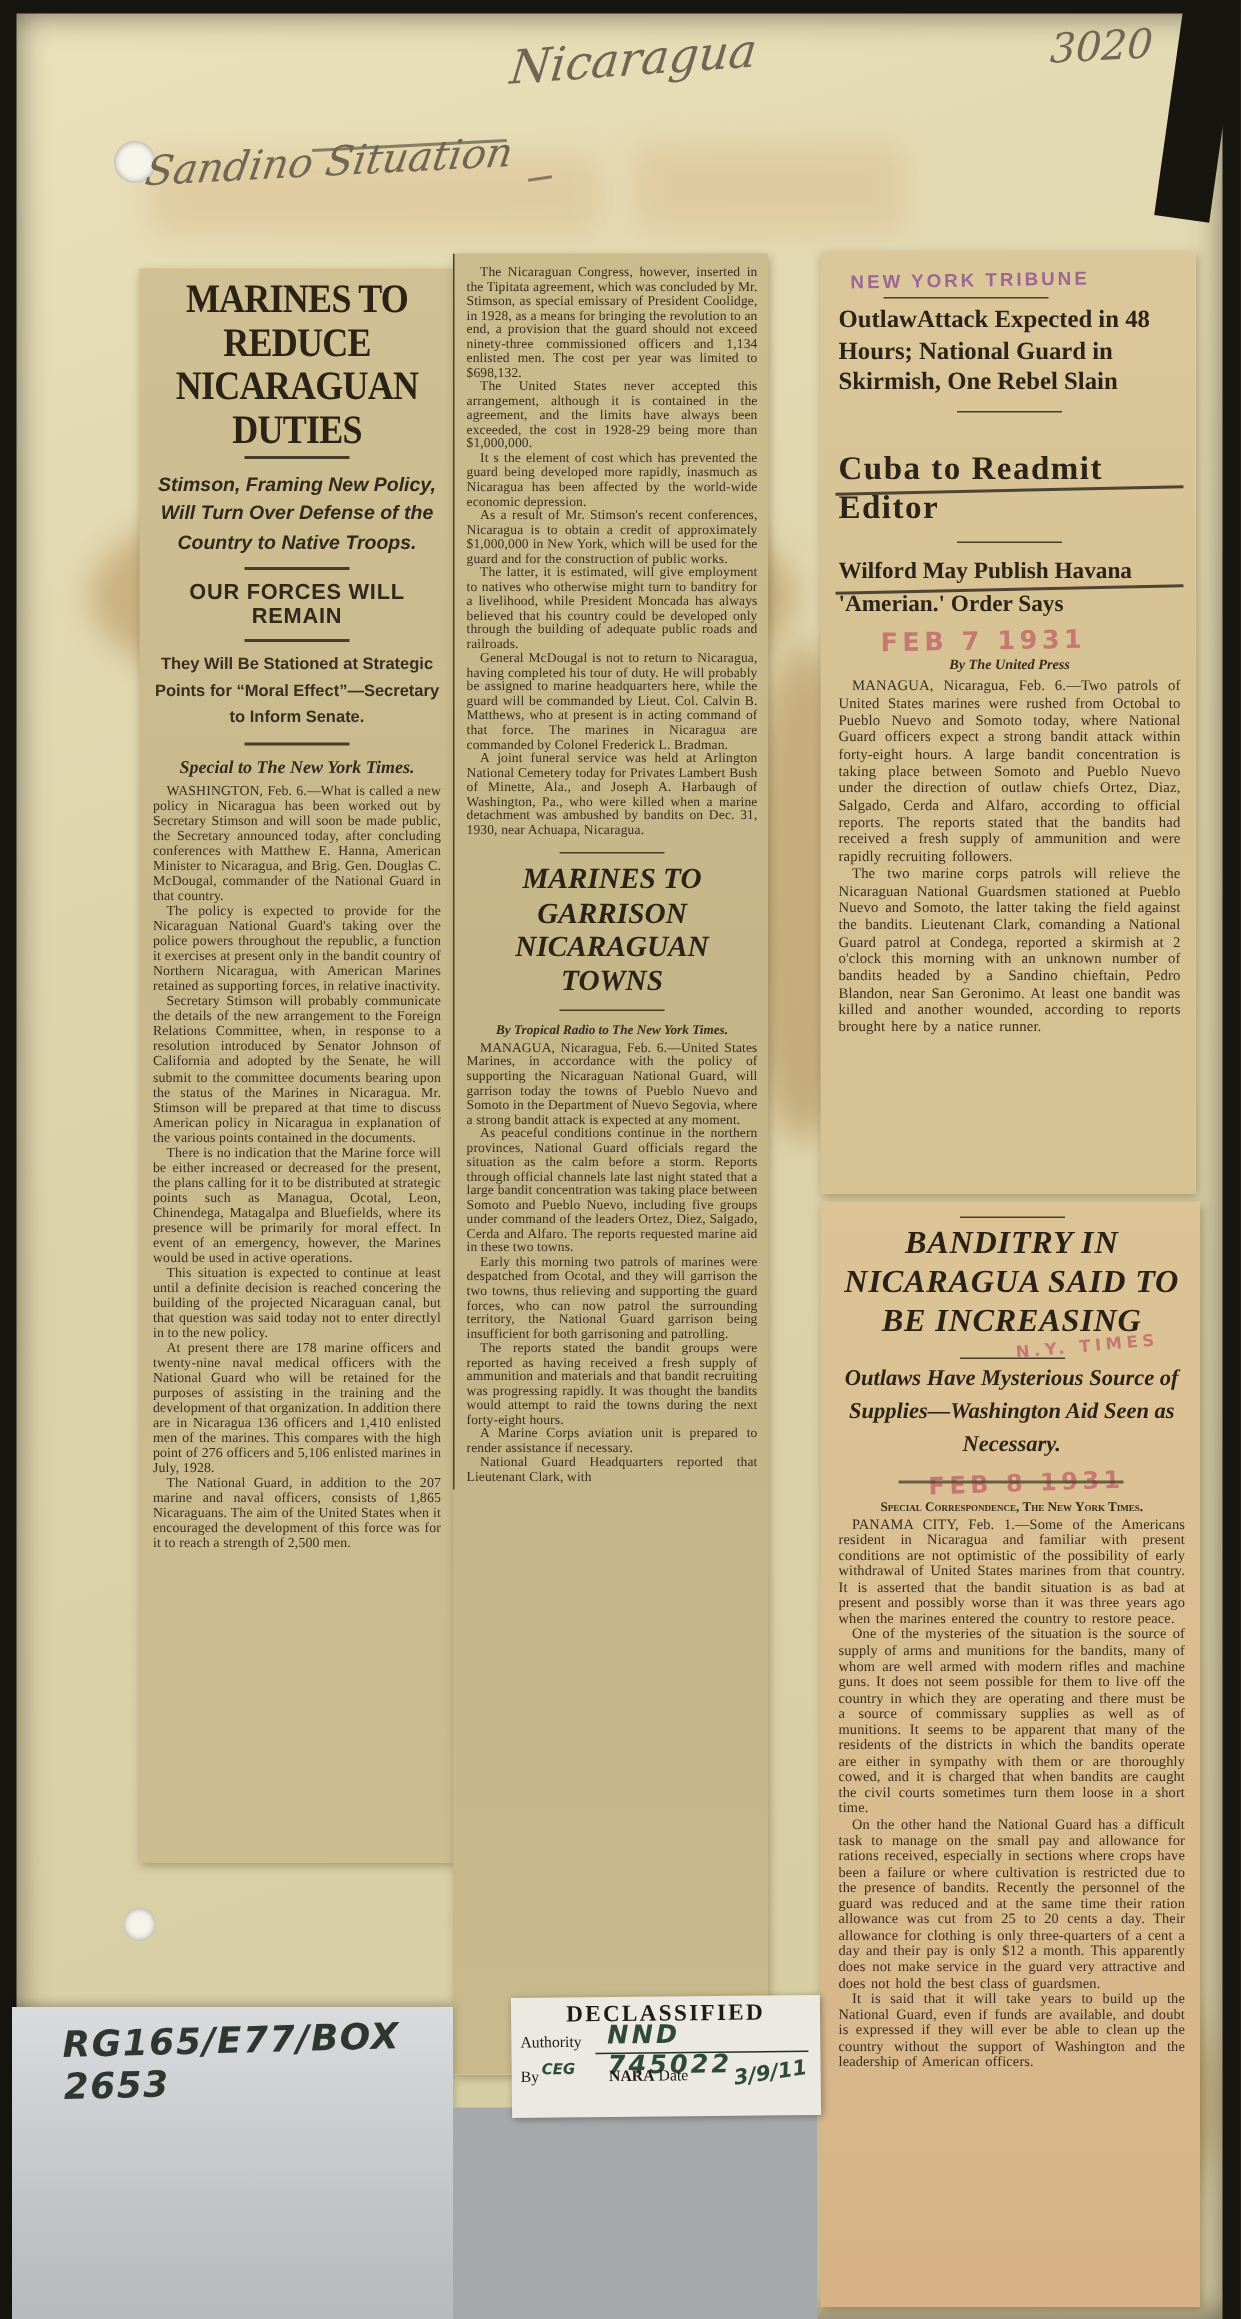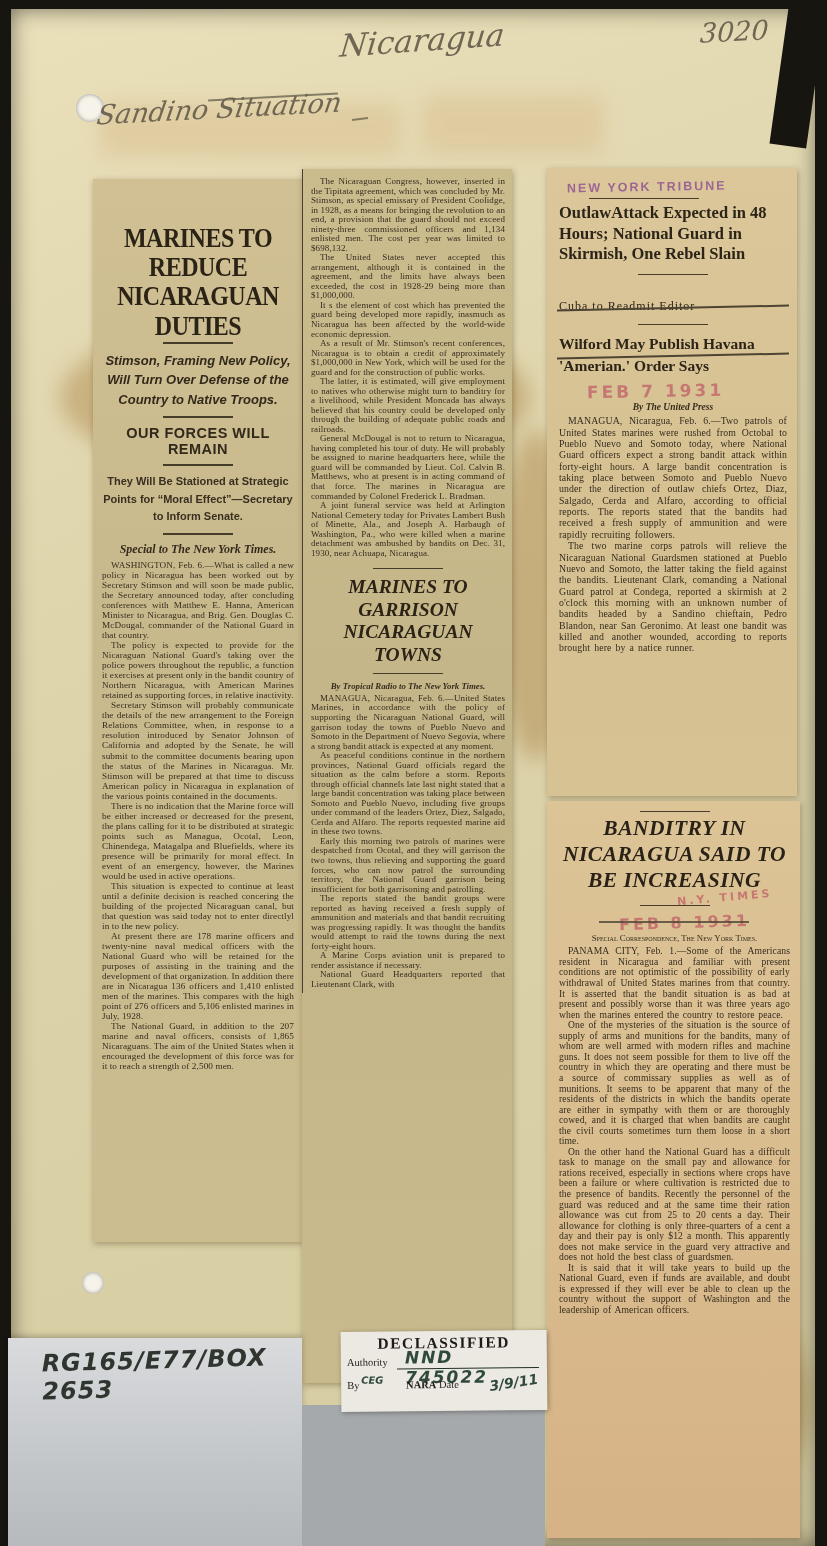--- a/index.html
+++ b/index.html
@@ -19,53 +19,53 @@
   .pencil{position:absolute;color:#6f6754;font-family:"DejaVu Serif",serif;font-style:italic;}
   .pencil-line{position:absolute;height:2px;background:#6d6552;opacity:.8;}
   
   .clip{position:absolute;overflow:hidden;box-shadow:1px 2px 6px rgba(60,40,10,.35);color:#362c1e;}
   .clip p{margin:0;text-indent:9px;text-align:justify;letter-spacing:.1px;}
   .rule{border:0;border-top:2px solid #463c2a;width:70px;margin:7px auto;}
   .rule.thin{border-top-width:1px;}
   .byline{font-style:italic;font-weight:bold;text-align:center;margin:2px 0 3px 0;}
   
   #clipA{left:93px;top:179px;width:209px;height:1063px;background:linear-gradient(180deg,#d0c093,#c8b98c 40%,#ccbd90);padding:0;}
-  #clipA .inner{padding:12px 8px 6px 9px;margin-top:38px;}
+  #clipA .inner{padding:12px 8px 6px 9px;}
   #clipA h1{margin:2px 0 0 0;text-align:center;font-size:24px;line-height:1.08;font-weight:bold;
             letter-spacing:-.5px;color:#2b2316;transform:scaleY(1.12);}
   .deck1{font-family:"Liberation Sans",sans-serif;font-weight:bold;font-size:13px;line-height:1.5;text-align:center;color:#31291b;font-style:italic;}
   .deck2{font-family:"Liberation Sans",sans-serif;font-weight:bold;font-size:14.5px;letter-spacing:.5px;text-align:center;color:#31291b;}
   .deck3{font-family:"Liberation Sans",sans-serif;font-weight:bold;font-size:11px;line-height:1.6;text-align:center;color:#382f20;}
   #clipA .byline{font-size:12px;}
   #clipA p{font-size:9.2px;line-height:1.09;}
   
   #clipB{left:302px;top:169px;width:210px;height:1214px;background:linear-gradient(180deg,#cbbc8e,#c4b588 50%,#c9ba8d);}
   #clipB .inner{border-left:1.5px solid #4a4134;padding:8px 7px 4px 8px;}
   #clipB p{font-size:9px;line-height:1.06;}
   #clipB h2{margin:4px 0 0 0;text-align:center;font-size:19.5px;line-height:1.15;font-weight:bold;font-style:italic;color:#2b2316;}
   #clipB .byline{font-size:8.8px;}
   
   #clipC{left:547px;top:168px;width:250px;height:628px;background:linear-gradient(180deg,#dbc79a,#d5c091 60%,#d7c294);}
   #clipC .inner{padding:10px 10px 4px 12px;}
   #clipC h1{margin:0;font-size:29px;line-height:1.18;font-weight:bold;color:#25201a;letter-spacing:.5px;}
   #clipC .deckL{font-weight:bold;font-size:16.5px;line-height:1.25;color:#2c2418;margin-top:4px;}
   .struck{position:relative;}
   .struck::after{content:"";position:absolute;left:-2px;right:-2px;top:52%;height:2px;background:#4e4433;transform:rotate(-1.2deg);}
-  #clipC .cuba{font-weight:normal;font-size:12px;letter-spacing:1px;color:#2c2418;margin-top:24px;}
+  #clipC .cuba{font-weight:bold;font-size:22px;letter-spacing:1px;color:#2c2418;margin-top:24px;}
   #clipC .wilford{font-weight:bold;font-size:15.5px;line-height:1.4;color:#2c2418;margin-top:8px;}
   #clipC p{font-size:9.8px;line-height:1.16;word-spacing:1.5px;}
   #clipC .byline{font-size:9.5px;}
   
   #clipD{left:547px;top:801px;width:253px;height:737px;background:linear-gradient(180deg,#dcc497,#d9bc8e 55%,#d6b286);}
   #clipD .inner{padding:8px 10px 4px 12px;}
   #clipD h1{margin:2px 0 0 0;text-align:center;font-size:21.5px;line-height:1.2;font-weight:bold;font-style:italic;
             letter-spacing:.5px;color:#2a2217;}
   #clipD .deckL{font-weight:bold;font-style:italic;font-size:15px;line-height:1.45;text-align:center;color:#2c2418;margin-top:2px;}
   #clipD p{font-size:9.6px;line-height:1.1;word-spacing:1.2px;}
-  #clipD .byline{font-size:8.8px;font-style:normal;font-weight:normal;font-variant:small-caps;}
+  #clipD .byline{font-size:8.8px;font-style:normal;font-weight:bold;font-variant:small-caps;}
   
   .stamp-purple{position:absolute;color:#8e4d93;font-family:"Liberation Sans",sans-serif;font-weight:bold;
                 font-size:12.5px;letter-spacing:2px;opacity:.8;transform:rotate(-1deg);}
   .stamp-red{position:absolute;color:#c05f66;font-family:"DejaVu Sans",sans-serif;font-weight:bold;
              letter-spacing:3px;opacity:.75;}
   
   #cardL{position:absolute;left:8px;top:1338px;width:294px;height:208px;
          background:linear-gradient(180deg,#d9dbdd,#c3c6c9 60%,#b7babd);box-shadow:0 -2px 6px rgba(0,0,0,.25);}
   #cardL .marker{position:absolute;left:34px;top:8px;color:#2f352f;font-family:"DejaVu Sans",sans-serif;
                  font-weight:bold;font-style:italic;font-size:24px;letter-spacing:1px;transform:rotate(-1.5deg);}
@@ -170,20 +170,21 @@
   </div>
 
   <div class="clip" id="clipD">
     <div class="inner">
       <hr class="rule thin" style="margin:2px auto 4px auto;">
       <h1>BANDITRY IN NICARAGUA SAID TO BE INCREASING</h1>
       <div style="position:relative;height:12px;">
         <span class="stamp-red" style="left:118px;top:-2px;font-size:11px;transform:rotate(-5deg);">N.Y. TIMES</span>
       </div>
       <hr class="rule thin" style="margin:0 auto 3px auto;">
+      <div class="deckL">Outlaws Have Mysterious Source of Supplies—Washington Aid Seen as Necessary.</div>
       <div style="position:relative;height:22px;">
         <span class="stamp-red" style="left:60px;top:4px;font-size:16px;transform:rotate(-2deg);">FEB 8 1931</span>
         <span class="pencil-line" style="left:40px;top:12px;width:150px;background:#4e4433;"></span>
       </div>
       <div class="byline">Special Correspondence, The New York Times.</div>
       <p>PANAMA CITY, Feb. 1.—Some of the Americans resident in Nicaragua and familiar with present conditions are not optimistic of the possibility of early withdrawal of United States marines from that country. It is asserted that the bandit situation is as bad at present and possibly worse than it was three years ago when the marines entered the country to restore peace.</p>
       <p>One of the mysteries of the situation is the source of supply of arms and munitions for the bandits, many of whom are well armed with modern rifles and machine guns. It does not seem possible for them to live off the country in which they are operating and there must be a source of commissary supplies as well as of munitions. It seems to be apparent that many of the residents of the districts in which the bandits operate are either in sympathy with them or are thoroughly cowed, and it is charged that when bandits are caught the civil courts sometimes turn them loose in a short time.</p>
       <p>On the other hand the National Guard has a difficult task to manage on the small pay and allowance for rations received, especially in sections where crops have been a failure or where cultivation is restricted due to the presence of bandits. Recently the personnel of the guard was reduced and at the same time their ration allowance was cut from 25 to 20 cents a day. Their allowance for clothing is only three-quarters of a cent a day and their pay is only $12 a month. This apparently does not make service in the guard very attractive and does not hold the best class of guardsmen.</p>
       <p>It is said that it will take years to build up the National Guard, even if funds are available, and doubt is expressed if they will ever be able to clean up the country without the support of Washington and the leadership of American officers.</p>
     </div>

